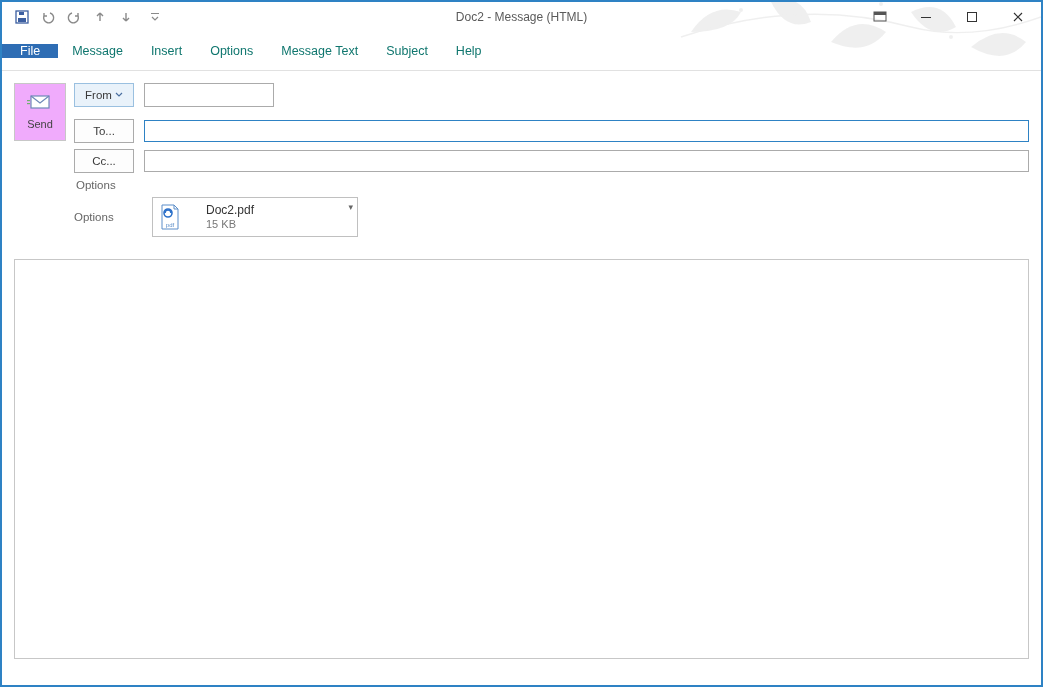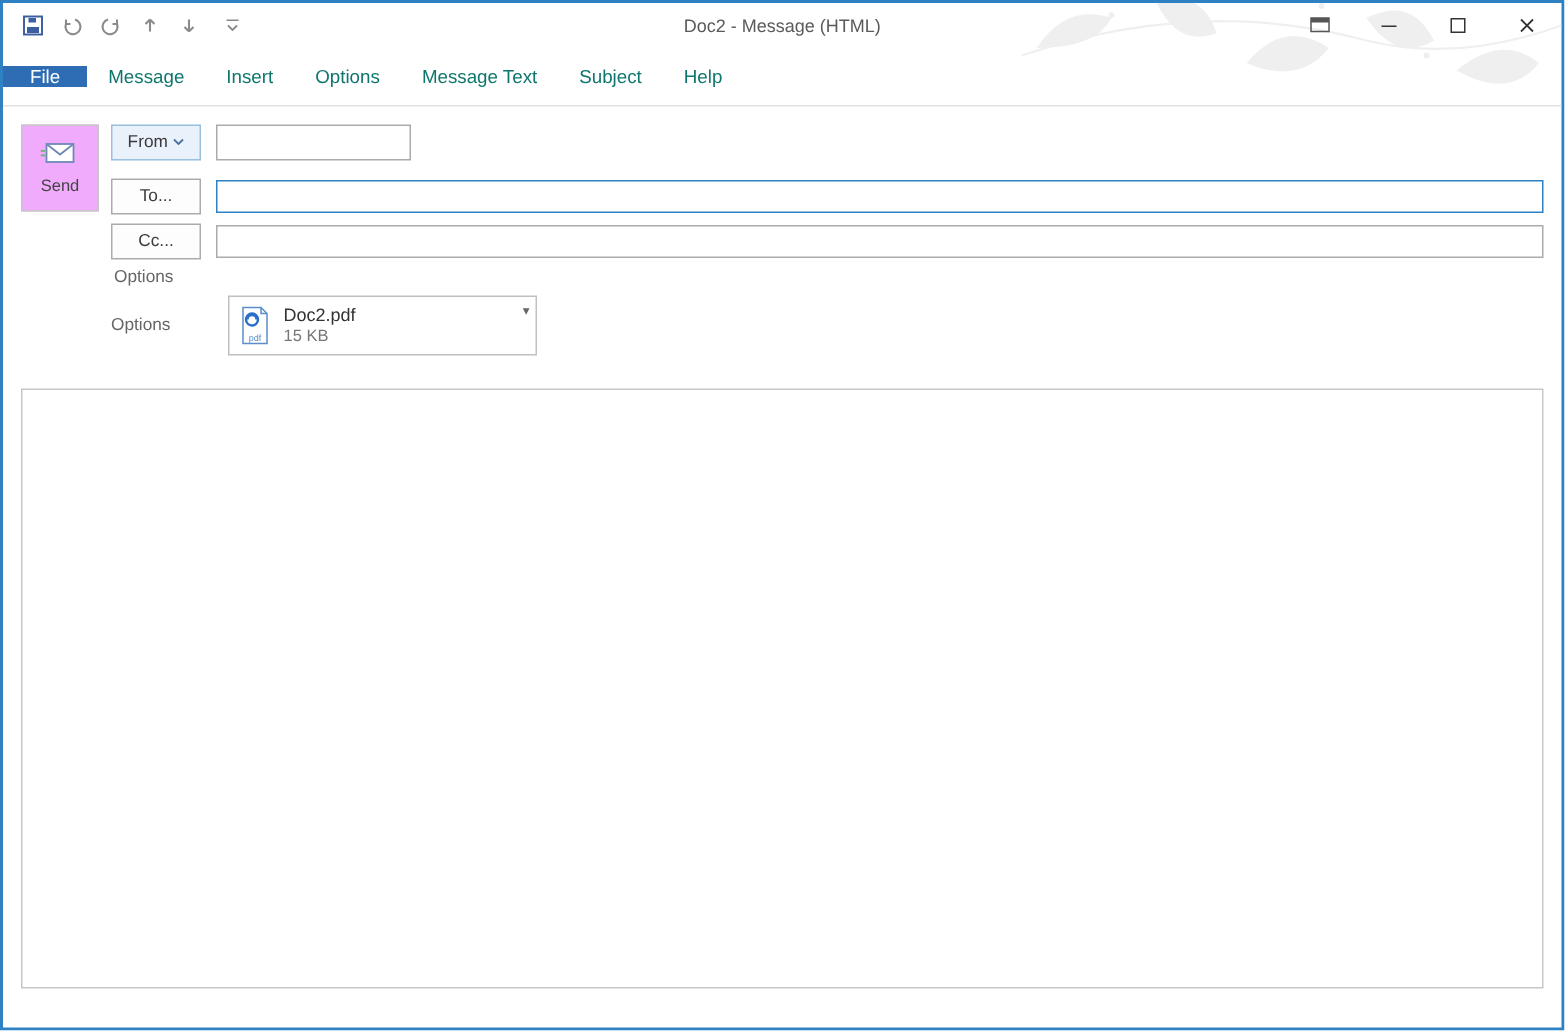--- a/index.html
+++ b/index.html
@@ -28,21 +28,21 @@
   .sendbtn{width:50px;height:56px;border:1px solid #c7c7c7;background:#f0abfc;display:flex;flex-direction:column;align-items:center;justify-content:center;gap:6px;font-size:11px;color:#444;cursor:pointer;}
   .label-btn{width:58px;height:22px;border:1px solid #ababab;background:#fdfdfd;font-size:11.5px;color:#3a3a3a;display:flex;align-items:center;justify-content:center;cursor:pointer;margin-right:10px;}
   .label-btn.from{background:#e9f2fa;border-color:#9ac0e0;}
   .label-text{width:58px;font-size:11.5px;color:#666;margin-right:10px;text-align:left;padding-left:2px;}
   .field{flex:1;}
   .field input{width:100%;height:22px;border:1px solid #ababab;padding:0 4px;font-size:12px;box-sizing:border-box;outline:none;}
   .field.to input{border:1px solid #2e82c4;}
   .from-field{width:128px;height:22px;border:1px solid #ababab;background:#fff;}
   .top-rows{display:flex;}
   .right-rows{flex:1;display:flex;flex-direction:column;gap:6px;}
-  .attach-chip{display:flex;align-items:center;width:192px;height:38px;border:1px solid #c0c0c0;background:#fff;padding:0 6px;gap:8px;cursor:pointer;position:relative;}
+  .attach-chip{display:flex;align-items:center;width:192px;height:38px;border:1px solid #c0c0c0;background:#fff;padding:0 6px;gap:25px;cursor:pointer;position:relative;}
   .attach-ico{width:22px;height:26px;}
   .attach-txt{display:flex;flex-direction:column;line-height:1.2;}
   .attach-name{font-size:12px;color:#333;}
   .attach-size{font-size:11px;color:#777;}
   .attach-dd{position:absolute;right:4px;top:4px;color:#666;font-size:9px;}
   
   .bodyarea{margin:12px;border:1px solid #c7c7c7;height:398px;background:#fff;}
   svg{display:block;}
 </style>
 </head>

